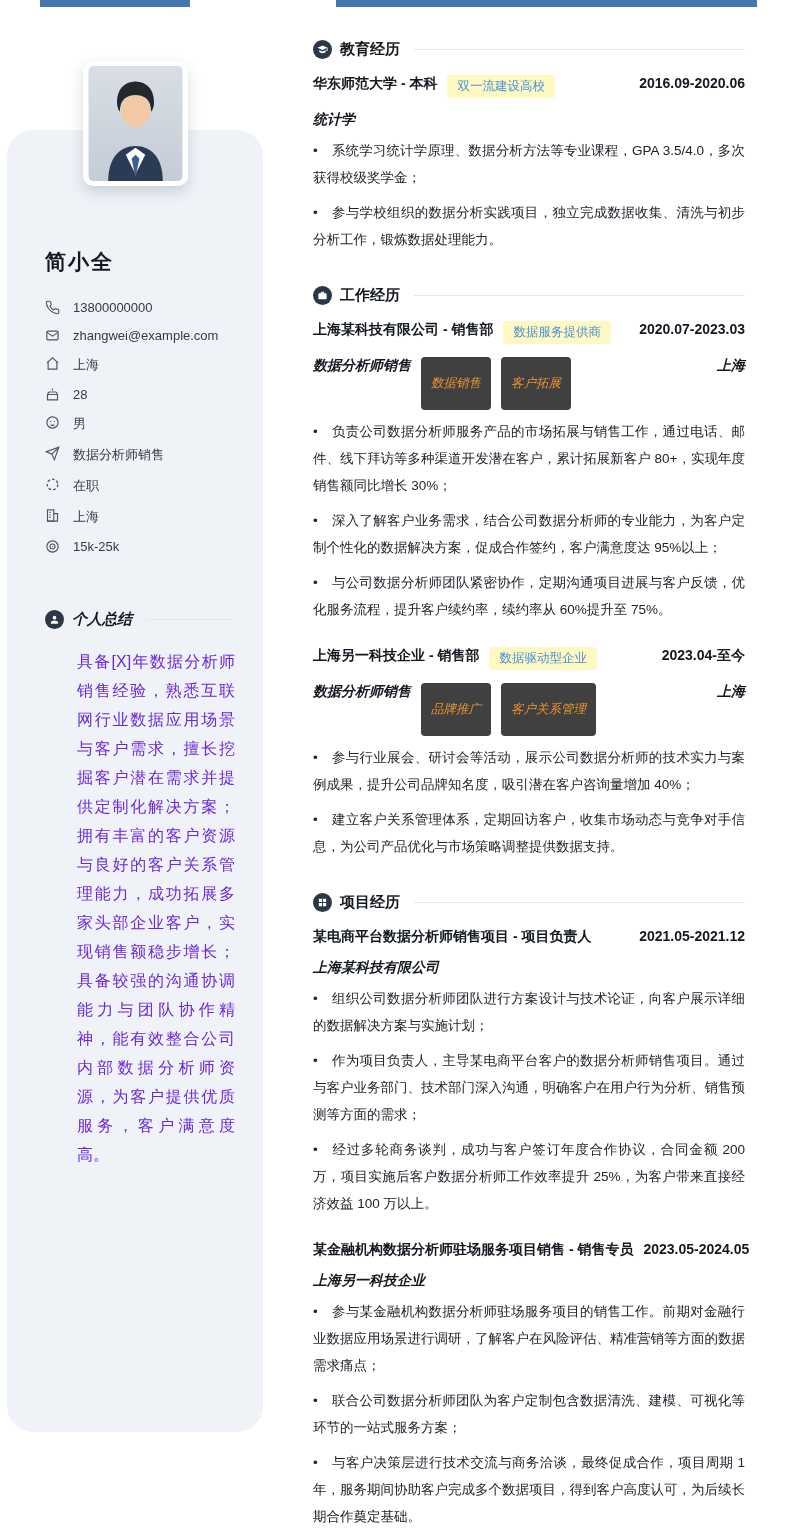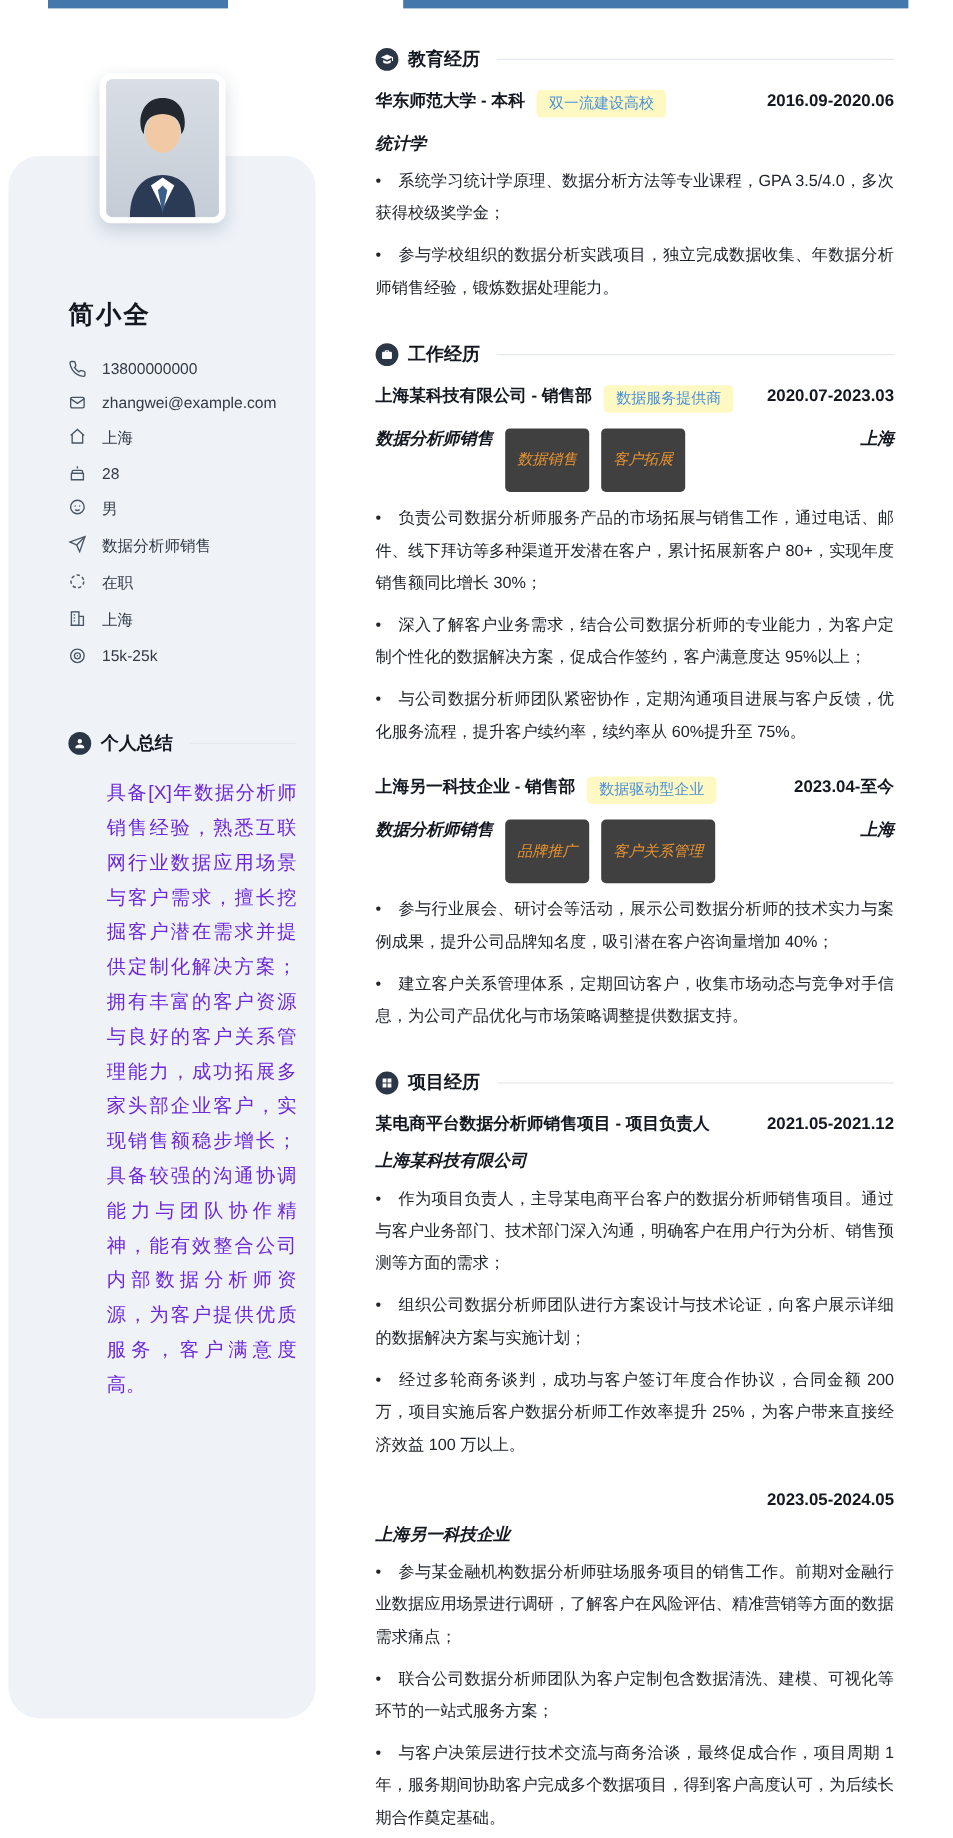--- a/index.html
+++ b/index.html
@@ -12,36 +12,36 @@
   .topbar-left { left:40px; width:150px; }
   .topbar-right { left:336px; width:421px; }
 
   
   .sidebar-card { position:absolute; left:7px; top:130px; width:256px; height:1302px;
     background:#eff3f8; border-radius:26px; }
   .photo-frame { position:absolute; left:83px; top:61px; width:105px; height:125px;
     background:#fff; border-radius:10px; padding:5px; z-index:2;
     box-shadow:0 6px 14px rgba(30,50,80,.18); }
   .photo-frame svg { width:100%; height:100%; display:block; border-radius:6px; }
-  .sidebar-content { position:absolute; left:19px; top:130px; width:256px; z-index:1;
+  .sidebar-content { position:absolute; left:7px; top:130px; width:256px; z-index:1;
     padding:118px 28px 0 38px; }
   .name { font-size:21px; font-weight:700; color:#141820; letter-spacing:2px; }
   .contact-list { list-style:none; margin-top:24px; }
   .contact-item { display:flex; align-items:flex-start; gap:13px; margin-bottom:13px;
     font-size:13px; color:#333a45; }
   .c-icon { width:15px; height:15px; color:#4a5563; display:inline-flex; flex-shrink:0; }
   .c-icon svg { width:15px; height:15px; }
 
   .sec-head { display:flex; align-items:center; gap:8px; }
   .sec-icon { width:19px; height:19px; border-radius:50%; background:#2b3647;
     display:inline-flex; align-items:center; justify-content:center; flex-shrink:0; }
   .sec-icon svg { width:11px; height:11px; fill:#fff; }
   .sec-title { font-size:15px; font-weight:700; color:#141820; }
   .sec-line { flex:1; height:1px; background:#e4e8ed; margin-left:6px; }
-  .side-sec-head { display:flex; align-items:center; gap:8px; margin-top:56px; }
+  .side-sec-head { display:flex; align-items:center; gap:8px; margin-top:56px;font-style:italic; }
   .summary-text { margin-top:18px; font-size:16px; line-height:29px; color:#6d28d9;
     text-align:justify;margin-left:32px; }
 
   
   .main { position:absolute; left:313px; top:0; width:432px; padding-top:40px; }
   .section { margin-bottom:33px; }
   .entry { margin-top:16px; }
   .row { display:flex; align-items:flex-start; gap:10px; }
   .row + .row { margin-top:13px;font-style:italic; }
   .bold14 { font-size:14px; font-weight:700; color:#141820; white-space:nowrap; }
@@ -200,21 +200,21 @@
       <div class="row">
         <span class="bold14">华东师范大学 - 本科</span>
         <span class="badge-blue">双一流建设高校</span>
         <span class="date">2016.09-2020.06</span>
       </div>
       <div class="row">
         <span class="bold14">统计学</span>
       </div>
       <ul class="bullets">
         <li>系统学习统计学原理、数据分析方法等专业课程，GPA 3.5/4.0，多次获得校级奖学金；</li>
-        <li>参与学校组织的数据分析实践项目，独立完成数据收集、年数据分析师销售经验，锻炼数据处理能力。</li>
+        <li>参与学校组织的数据分析实践项目，独立完成数据收集、清洗与初步分析工作，锻炼数据处理能力。</li>
       </ul>
     </div>
   </section>
 
   <section class="section">
     <div class="sec-head">
       <span class="sec-icon">
         <svg viewBox="0 0 24 24">
             <path d="M10 4h4a2 2 0 0 1 2 2v1h3a2 2 0 0 1 2 2v9a2 2 0 0 1-2 2H5a2 2 0 0 1-2-2V9a2 2 0 0 1 2-2h3V6a2 2 0 0 1 2-2zm0 3h4V6h-4v1z"></path>
           </svg>
@@ -274,28 +274,29 @@
 
     <div class="entry">
       <div class="row">
         <span class="bold14">某电商平台数据分析师销售项目 - 项目负责人</span>
         <span class="date">2021.05-2021.12</span>
       </div>
       <div class="row">
         <span class="bold14">上海某科技有限公司</span>
       </div>
       <ul class="bullets">
+        <li>组织公司数据分析师团队进行方案设计与技术论证，向客户展示详细的数据解决方案与实施计划；</li>
         <li>作为项目负责人，主导某电商平台客户的数据分析师销售项目。通过与客户业务部门、技术部门深入沟通，明确客户在用户行为分析、销售预测等方面的需求；</li>
-        <li>组织公司数据分析师团队进行方案设计与技术论证，向客户展示详细的数据解决方案与实施计划；</li>
         <li>经过多轮商务谈判，成功与客户签订年度合作协议，合同金额 200 万，项目实施后客户数据分析师工作效率提升 25%，为客户带来直接经济效益 100 万以上。</li>
       </ul>
     </div>
 
     <div class="entry" style="margin-top:24px;">
       <div class="row">
+        <span class="bold14">某金融机构数据分析师驻场服务项目销售 - 销售专员</span>
         <span class="date">2023.05-2024.05</span>
       </div>
       <div class="row">
         <span class="bold14">上海另一科技企业</span>
       </div>
       <ul class="bullets">
         <li>参与某金融机构数据分析师驻场服务项目的销售工作。前期对金融行业数据应用场景进行调研，了解客户在风险评估、精准营销等方面的数据需求痛点；</li>
         <li>联合公司数据分析师团队为客户定制包含数据清洗、建模、可视化等环节的一站式服务方案；</li>
         <li>与客户决策层进行技术交流与商务洽谈，最终促成合作，项目周期 1 年，服务期间协助客户完成多个数据项目，得到客户高度认可，为后续长期合作奠定基础。</li>
       </ul>

